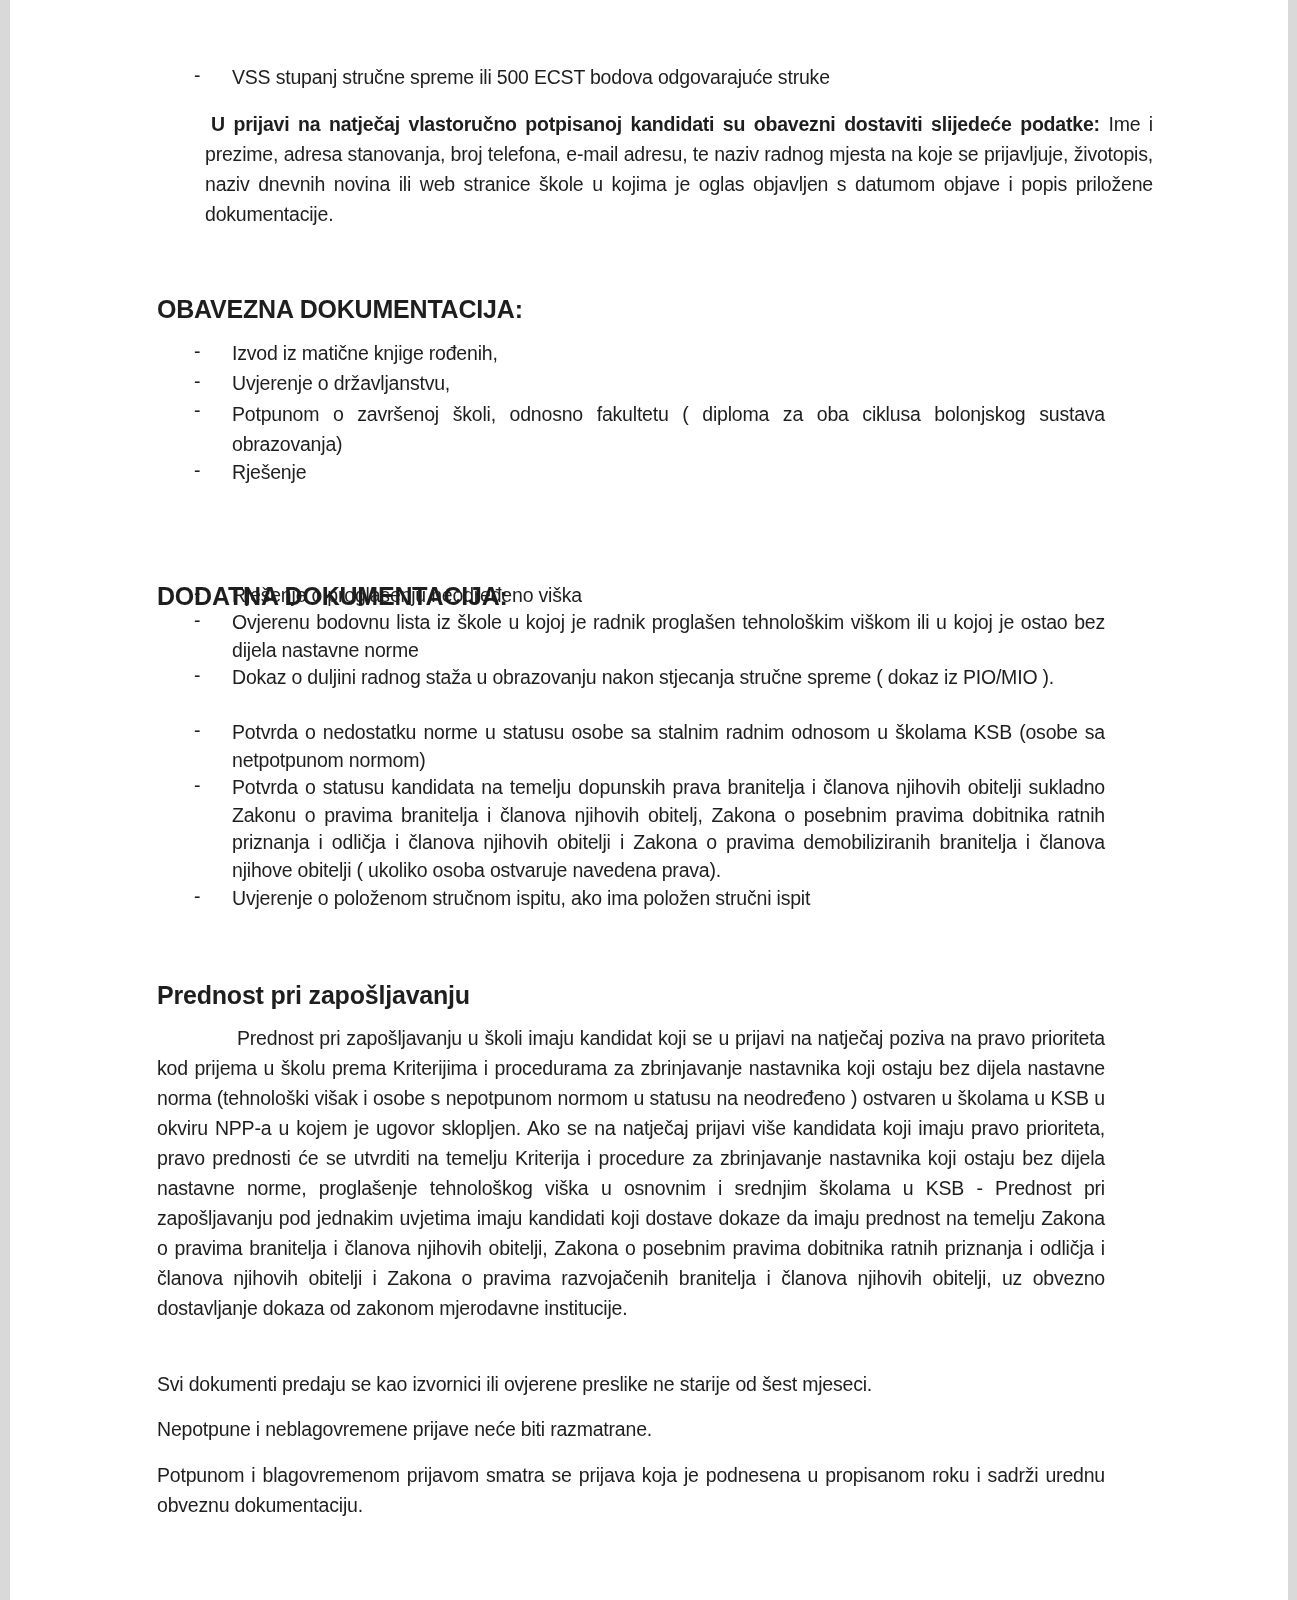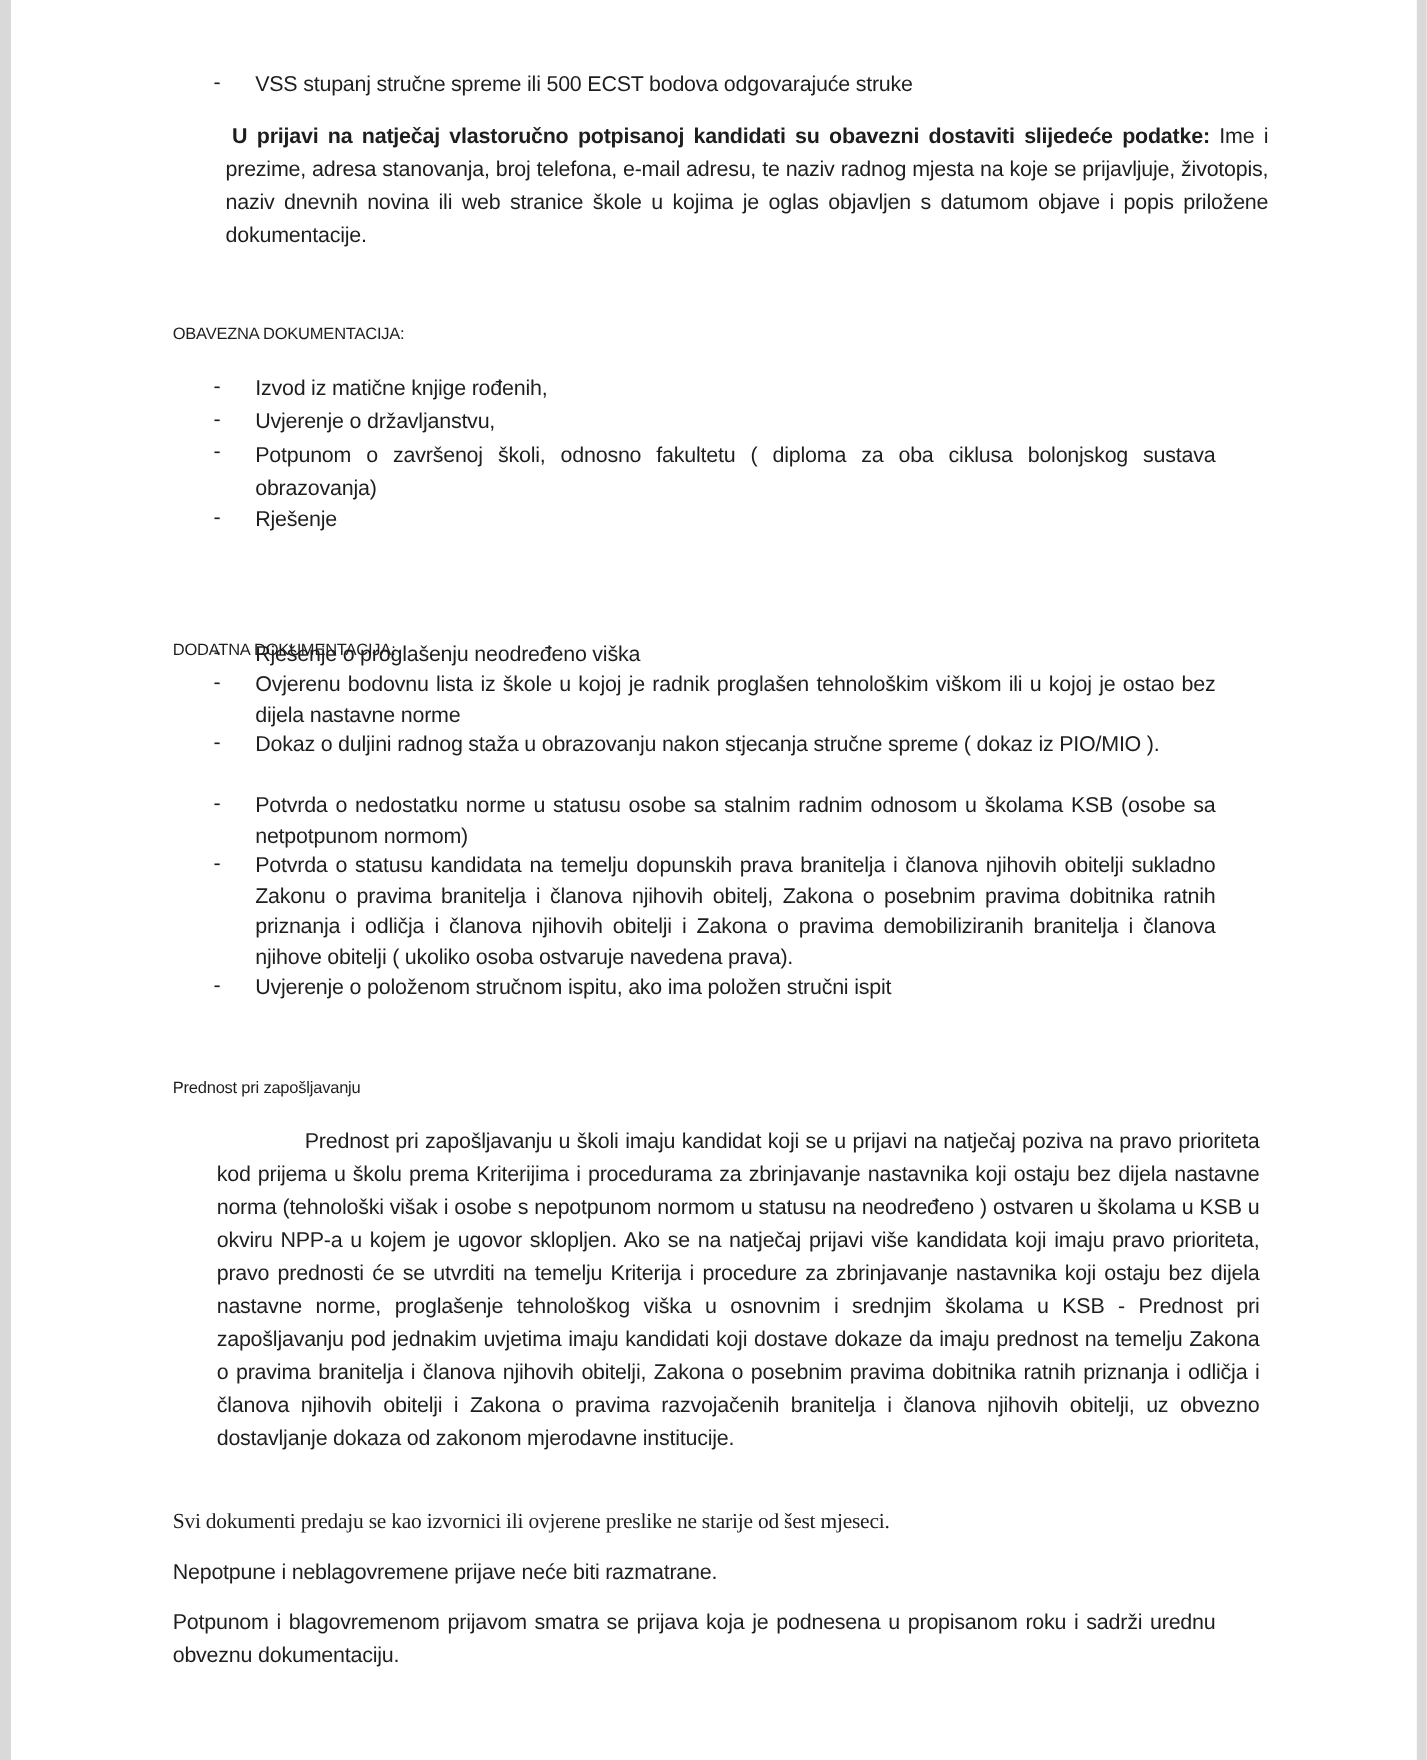--- a/index.html
+++ b/index.html
@@ -23,23 +23,23 @@
   }
   .bullet-row { position: absolute; left: 0; width: 948px; }
   .bullet-row .dash { position: absolute; left: 37px; top: 0; width: 10px; }
   .bullet-row .btext {
     position: absolute; left: 75px; width: 873px;
     line-height: 27.5px; text-align: justify; text-align-last: left;
   }
   .para {
     line-height: 30px; text-align: justify; text-align-last: left;
   }
-  .heading { font-weight: normal; font-size: 15px; }
+  .heading { font-weight: bold; font-size: 25px; }
   .bold { font-weight: bold; }
-  .indent { text-indent: 80px; margin-left: 40px; }
+  .indent { text-indent: 80px; }
 </style>
 </head>
 <body>
 
 <div class="page">
   <div class="content">
 
     <div class="bullet-row" style="top:64px;">
       <span class="dash">-</span>
       <span class="btext">VSS stupanj stručne spreme ili 500 ECST bodova odgovarajuće struke</span>
@@ -91,18 +91,18 @@
       <span class="btext">Potvrda o statusu kandidata na temelju dopunskih prava branitelja i članova njihovih obitelji sukladno Zakonu o pravima branitelja i članova njihovih obitelj, Zakona o posebnim pravima dobitnika ratnih priznanja i odličja i članova njihovih obitelji  i Zakona o pravima demobiliziranih branitelja i članova njihove obitelji ( ukoliko osoba ostvaruje navedena prava).</span>
     </div>
     <div class="bullet-row" style="top:885px;">
       <span class="dash">-</span>
       <span class="btext">Uvjerenje o položenom stručnom ispitu, ako ima položen stručni ispit</span>
     </div>
 
     <div class="bl heading" style="top:981px;">Prednost pri zapošljavanju</div>
     <div class="bl para indent" style="top:1023px;">Prednost pri zapošljavanju u školi imaju kandidat koji se u prijavi na natječaj poziva na pravo prioriteta kod prijema u školu prema Kriterijima i procedurama za zbrinjavanje nastavnika koji ostaju bez dijela nastavne norma (tehnološki  višak i osobe s nepotpunom normom u statusu na neodređeno ) ostvaren u školama u KSB u okviru NPP-a u kojem je ugovor sklopljen. Ako se na natječaj prijavi više kandidata koji imaju pravo prioriteta, pravo prednosti će se utvrditi na temelju Kriterija i procedure za zbrinjavanje nastavnika koji ostaju bez dijela nastavne norme, proglašenje tehnološkog viška u osnovnim i srednjim školama u KSB -  Prednost pri zapošljavanju pod jednakim uvjetima imaju kandidati koji dostave dokaze da imaju prednost na temelju  Zakona o pravima branitelja i članova njihovih obitelji, Zakona o posebnim pravima dobitnika ratnih priznanja i odličja i članova njihovih obitelji i Zakona o pravima razvojačenih branitelja i članova njihovih obitelji, uz obvezno dostavljanje dokaza od zakonom mjerodavne institucije.</div>
 
-    <div class="bl para" style="top:1369px;font-family:Liberation Serif, serif;">Svi dokumenti predaju se kao izvornici ili ovjerene preslike ne starije od šest mjeseci.</div>
+    <div class="bl para" style="top:1369px;">Svi dokumenti predaju se kao izvornici ili ovjerene preslike ne starije od šest mjeseci.</div>
     <div class="bl para" style="top:1414px;">Nepotpune i neblagovremene prijave neće biti razmatrane.</div>
     <div class="bl para" style="top:1460px;">Potpunom i blagovremenom prijavom smatra se prijava koja je podnesena u propisanom roku i sadrži urednu obveznu dokumentaciju.</div>
 
   </div>
 </div>
 
 </body></html>

